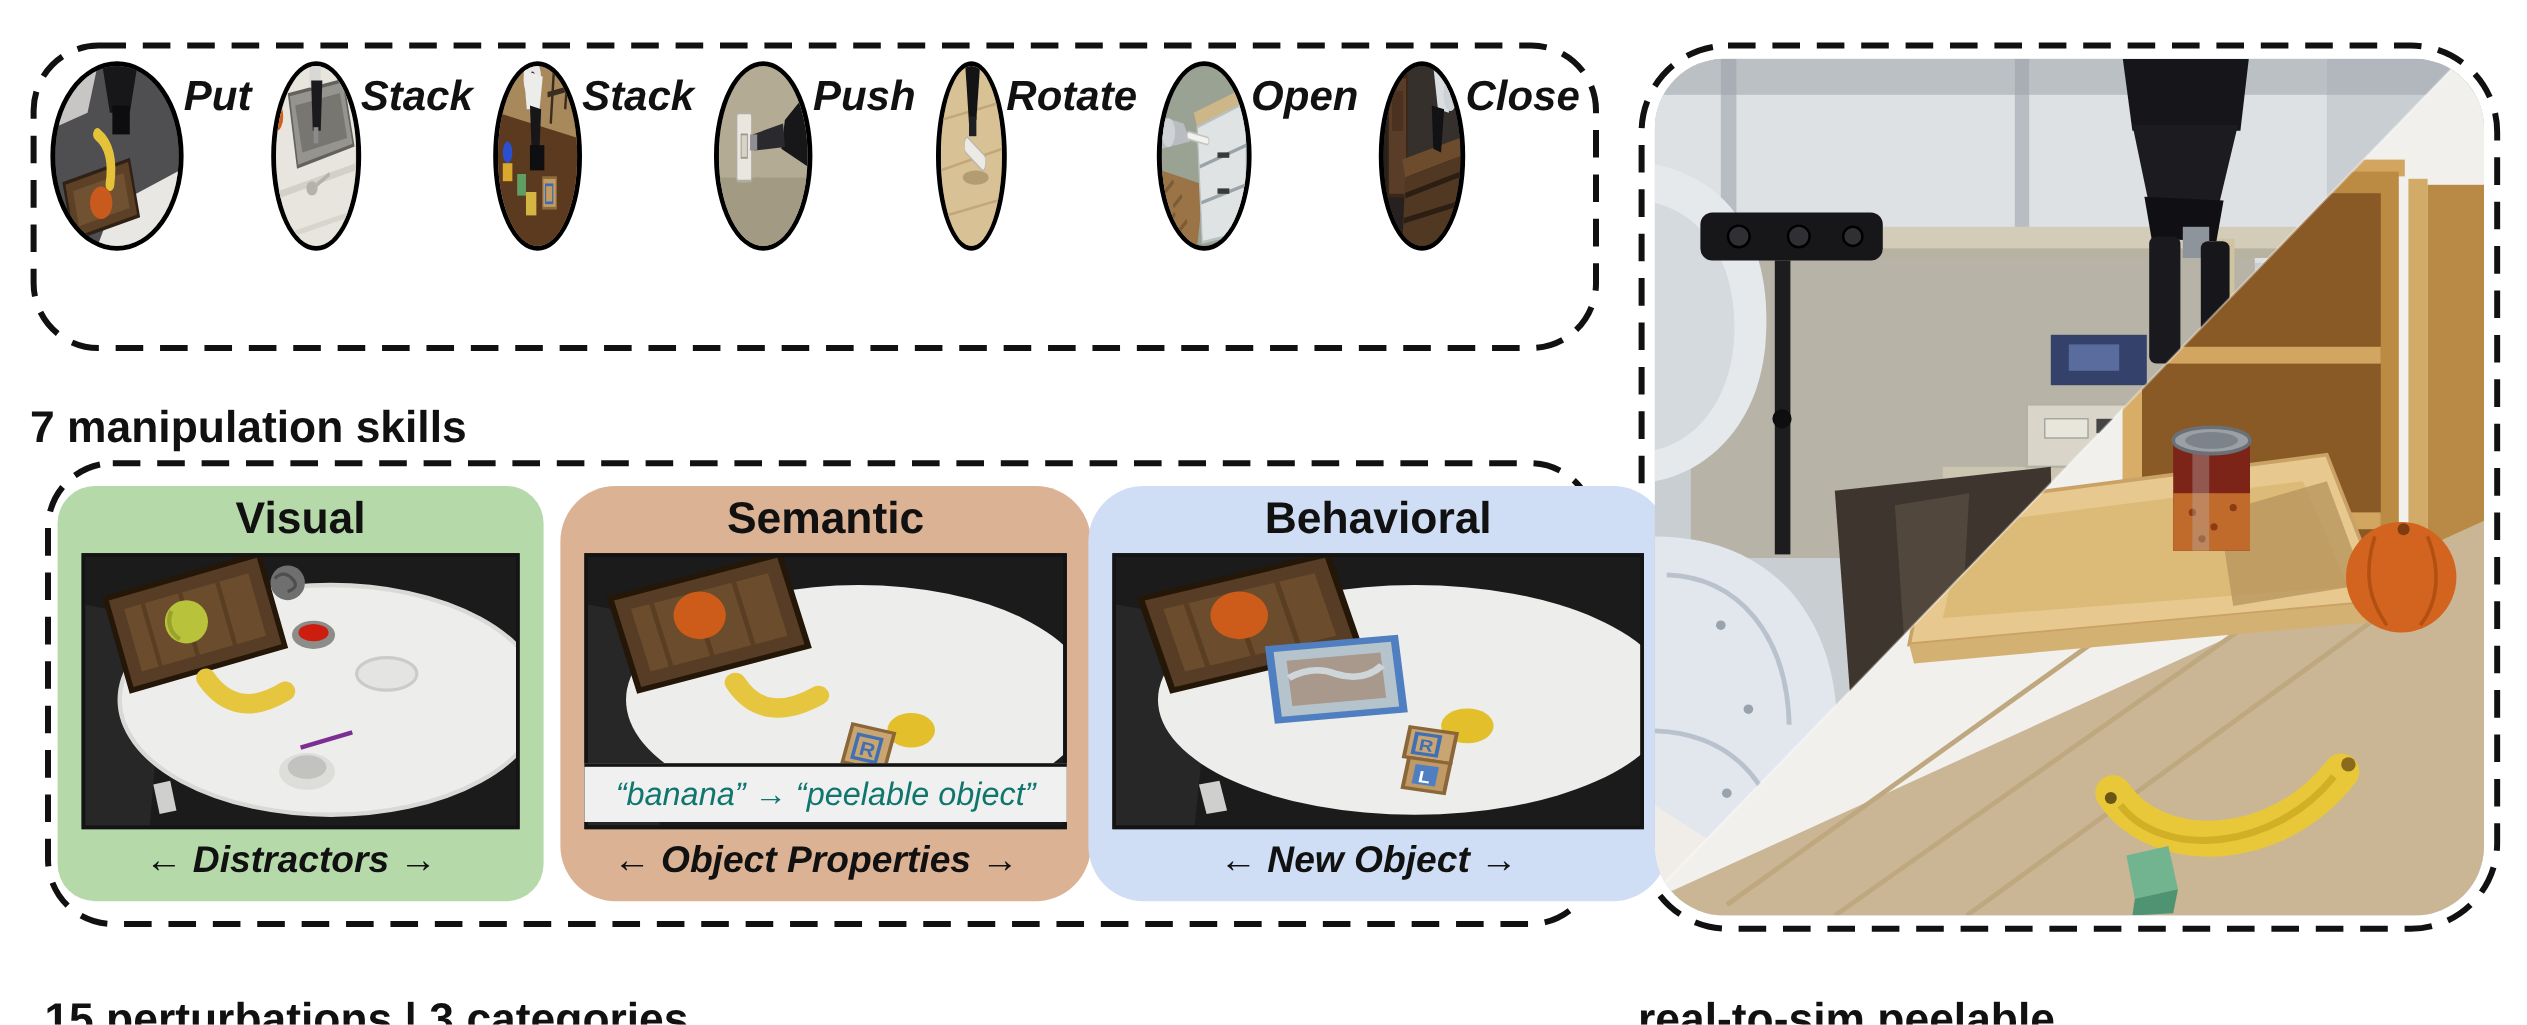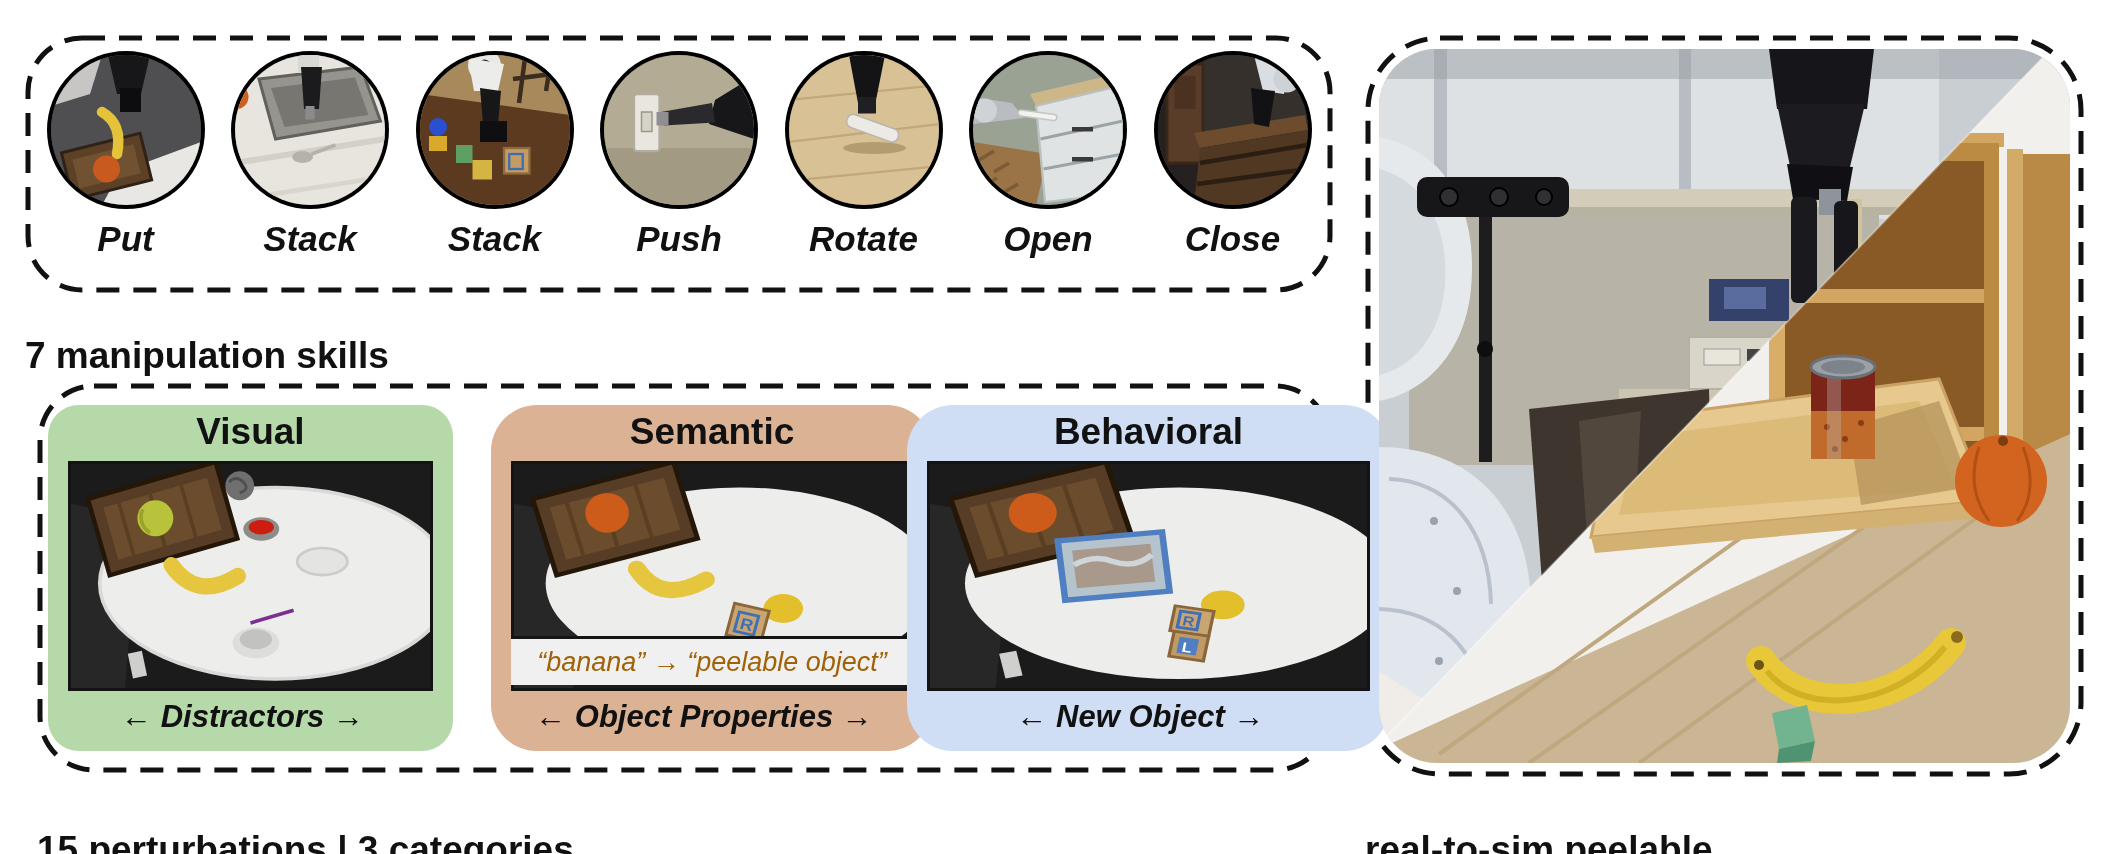--- a/index.html
+++ b/index.html
@@ -4,35 +4,35 @@
 <style>
   html,body{margin:0;padding:0;background:#ffffff;}
   #fig{position:relative;width:2106px;height:854px;background:#ffffff;overflow:hidden;
        font-family:"Liberation Sans",sans-serif;color:#111;}
   .dash{position:absolute;pointer-events:none;}
   .abs{position:absolute;}
   .caption{position:absolute;font-weight:700;font-size:37px;letter-spacing:0;margin-top:32px;}
   
   #skills-row{position:absolute;left:25px;top:35px;width:1308px;height:258px;
               display:flex;justify-content:space-evenly;align-items:flex-start;padding-top:16px;box-sizing:border-box;}
-  .skill{display:flex;flex-direction:column;align-items:center;width:168px;}
+  .skill{display:flex;flex-direction:row;align-items:flex-start;width:168px;}
   .skill-img{width:150px;height:150px;border-radius:50%;border:4px solid #000;overflow:hidden;background:#444;}
   .skill-img svg{display:block;width:100%;height:100%;}
   .skill-label{margin-top:10px;font-style:italic;font-weight:600;font-size:35px;}
   
   .panel{position:absolute;top:22px;height:346px;border-radius:46px;}
   .panel-title{text-align:center;font-weight:700;font-size:37px;margin-top:6px;}
   .panel-img{position:absolute;left:20px;right:20px;top:56px;height:224px;border:3px solid #141414;
              background:#1c1c1c;overflow:hidden;}
   .panel-img svg{display:block;width:100%;height:100%;}
   .panel-caption{position:absolute;left:0;right:16px;bottom:16px;text-align:center;
                  font-style:italic;font-weight:600;font-size:31px;}
   .overlay-strip{position:absolute;left:0;right:0;bottom:0;height:46px;background:#f0f0f0;
                  border-top:3px solid #141414;display:flex;align-items:center;justify-content:center;
-                 font-style:italic;font-size:27px;color:#a16207;}
+                 font-style:italic;font-size:27px;color:#0f766e;}
   
   #real-img{position:absolute;left:1379px;top:49px;width:691px;height:714px;border-radius:58px;
             overflow:hidden;background:#c8cdd2;}
   #real-img svg{display:block;width:100%;height:100%;}
 </style>
 </head>
 <body>
 
 <div id="fig">
 
@@ -210,21 +210,21 @@
           <path d="M56 56 Q70 76 93 62" stroke="#e6c63e" stroke-width="9" fill="none" stroke-linecap="round"></path>
           <ellipse cx="140" cy="54" rx="14" ry="7.5" fill="#e4e4e2" stroke="#cccbc8" stroke-width="1.5"></ellipse>
           <line x1="100" y1="88" x2="124" y2="81" stroke="#7c2f92" stroke-width="2"></line>
           <ellipse cx="103" cy="99" rx="13" ry="8.5" fill="#d9d9d7" opacity="0.85"></ellipse>
           <ellipse cx="103" cy="97" rx="9" ry="5.5" fill="#c2c2c0"></ellipse>
         </svg>
       </div>
       <div class="panel-caption">← Distractors →</div>
     </div>
 
-    <div class="panel" style="left: 430px; width: 442px; background-color: rgb(220, 178, 148); margin-left: 24px;">
+    <div class="panel" style="left: 430px; width: 442px; background-color: rgb(220, 178, 148);">
       <div class="panel-title">Semantic</div>
       <div class="panel-img">
         <svg viewBox="0 0 200 124" preserveAspectRatio="none">
           <rect width="200" height="124" fill="#1b1b1b"></rect>
           <polygon points="0,22 38,30 30,124 0,124" fill="#272727"></polygon>
           <ellipse cx="114" cy="66" rx="98" ry="53" fill="#ededec"></ellipse>
           <rect x="33" y="104" width="8" height="14" fill="#cfcfcd" transform="rotate(-12 37 111)"></rect>
           <g transform="rotate(-16 52 30)">
             <rect x="14" y="8" width="74" height="44" fill="#573d25" stroke="#241708" stroke-width="2.5"></rect>
             <rect x="21" y="15" width="60" height="30" fill="#6b4c2c"></rect>

